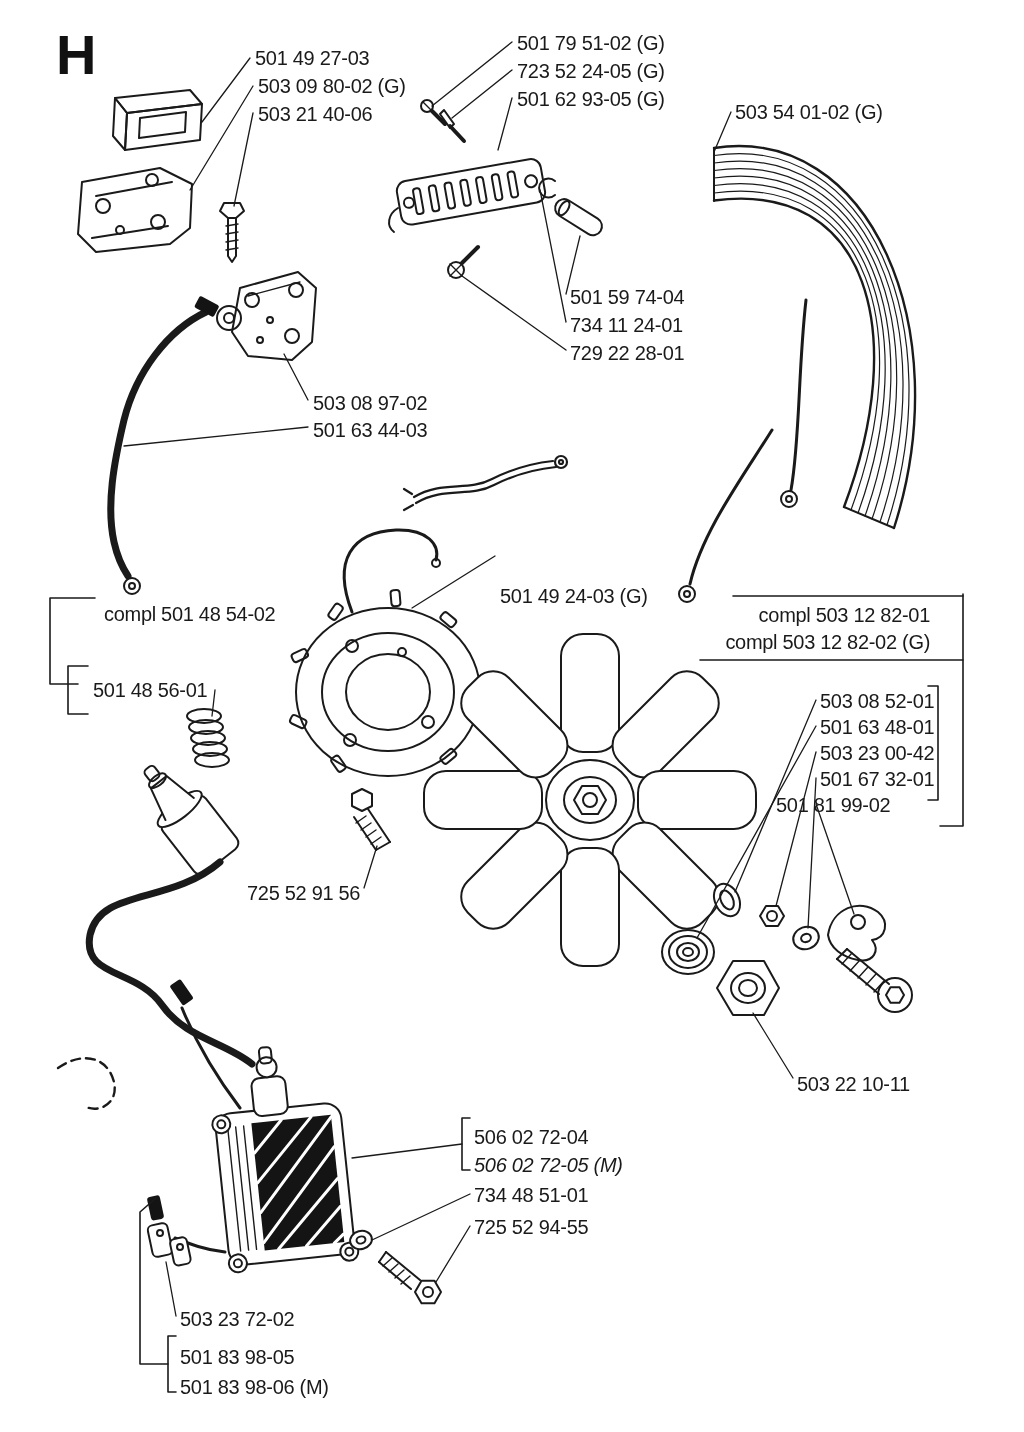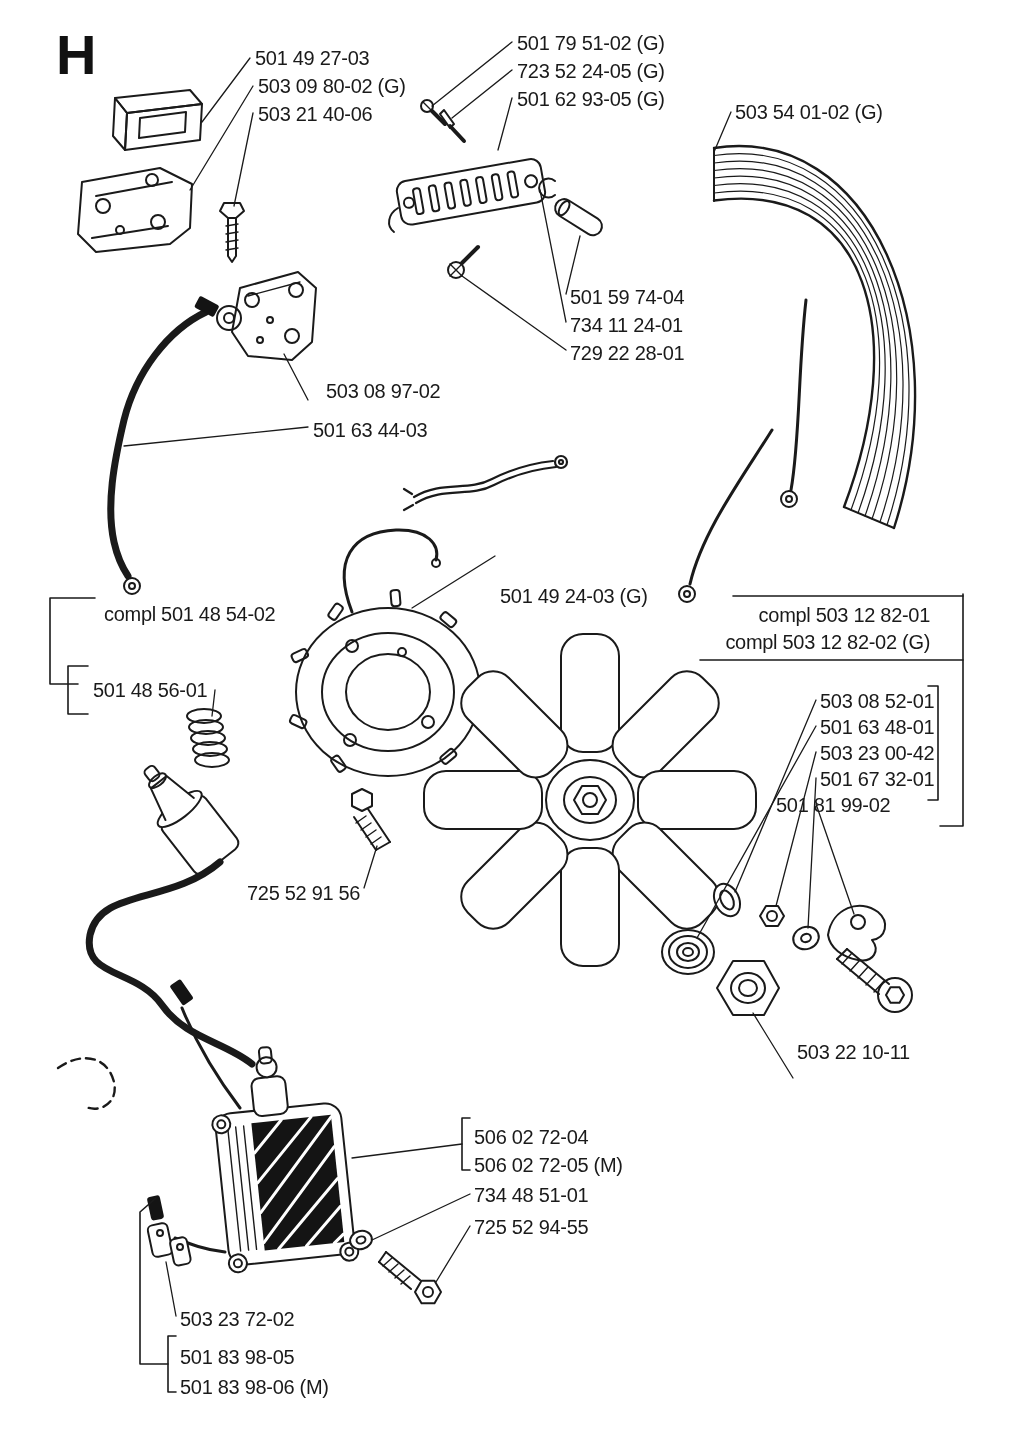--- a/index.html
+++ b/index.html
@@ -318,36 +318,36 @@
       <div class="part-label" style="top: 47px; left: 255px;">501 49 27-03</div>
       <div class="part-label" style="top: 75px; left: 258px;">503 09 80-02 (G)</div>
       <div class="part-label" style="top: 103px; left: 258px;">503 21 40-06</div>
       <div class="part-label" style="top: 32px; left: 517px;">501 79 51-02 (G)</div>
       <div class="part-label" style="top: 60px; left: 517px;">723 52 24-05 (G)</div>
       <div class="part-label" style="top: 88px; left: 517px;">501 62 93-05 (G)</div>
       <div class="part-label" style="top: 101px; left: 735px;">503 54 01-02 (G)</div>
       <div class="part-label" style="top: 286px; left: 570px; text-align: right;">501 59 74-04</div>
       <div class="part-label" style="top: 314px; left: 570px;">734 11 24-01</div>
       <div class="part-label" style="top: 342px; left: 570px;">729 22 28-01</div>
-      <div class="part-label" style="top: 380px; left: 313px; margin-left: 13px;">503 08 97-02</div>
+      <div class="part-label" style="top: 392px; left: 313px;">503 08 97-02</div>
       <div class="part-label" style="top: 419px; left: 313px;">501 63 44-03</div>
       <div class="part-label" style="top: 546px; left: 500px; margin-top: 39px;">501 49 24-03 (G)</div>
       <div class="part-label" style="top: 603px; left: 104px;">compl 501 48 54-02</div>
       <div class="part-label" style="top: 604px; right: 94px;">compl 503 12 82-01</div>
       <div class="part-label" style="top: 631px; right: 94px;">compl 503 12 82-02 (G)</div>
       <div class="part-label" style="top: 679px; left: 93px;">501 48 56-01</div>
       <div class="part-label" style="top: 690px; left: 820px; text-align: right;">503 08 52-01</div>
       <div class="part-label" style="top: 716px; left: 820px;">501 63 48-01</div>
       <div class="part-label" style="top: 742px; left: 820px;">503 23 00-42</div>
       <div class="part-label" style="top: 768px; left: 820px;">501 67 32-01</div>
       <div class="part-label" style="top: 794px; left: 776px;">501 81 99-02</div>
       <div class="part-label" style="top: 882px; left: 247px;">725 52 91 56</div>
-      <div class="part-label" style="top: 1041px; left: 797px;">503 22 10-11</div>
+      <div class="part-label" style="top: 1073px; left: 797px;">503 22 10-11</div>
       <div class="part-label" style="top: 1126px; left: 474px;">506 02 72-04</div>
-      <div class="part-label" style="top: 1154px; left: 474px;">506 02 72-05 (M)</div>
+      <div class="part-label" style="top: 1154px; left: 474px; font-style: italic;">506 02 72-05 (M)</div>
       <div class="part-label" style="top: 1184px; left: 474px;">734 48 51-01</div>
       <div class="part-label" style="top: 1216px; left: 474px;">725 52 94-55</div>
       <div class="part-label" style="top: 1308px; left: 180px;">503 23 72-02</div>
       <div class="part-label" style="top: 1346px; left: 180px;">501 83 98-05</div>
       <div class="part-label" style="top: 1376px; left: 180px;">501 83 98-06 (M)</div>
     </div>
 
 </div>
 
 </body></html>

